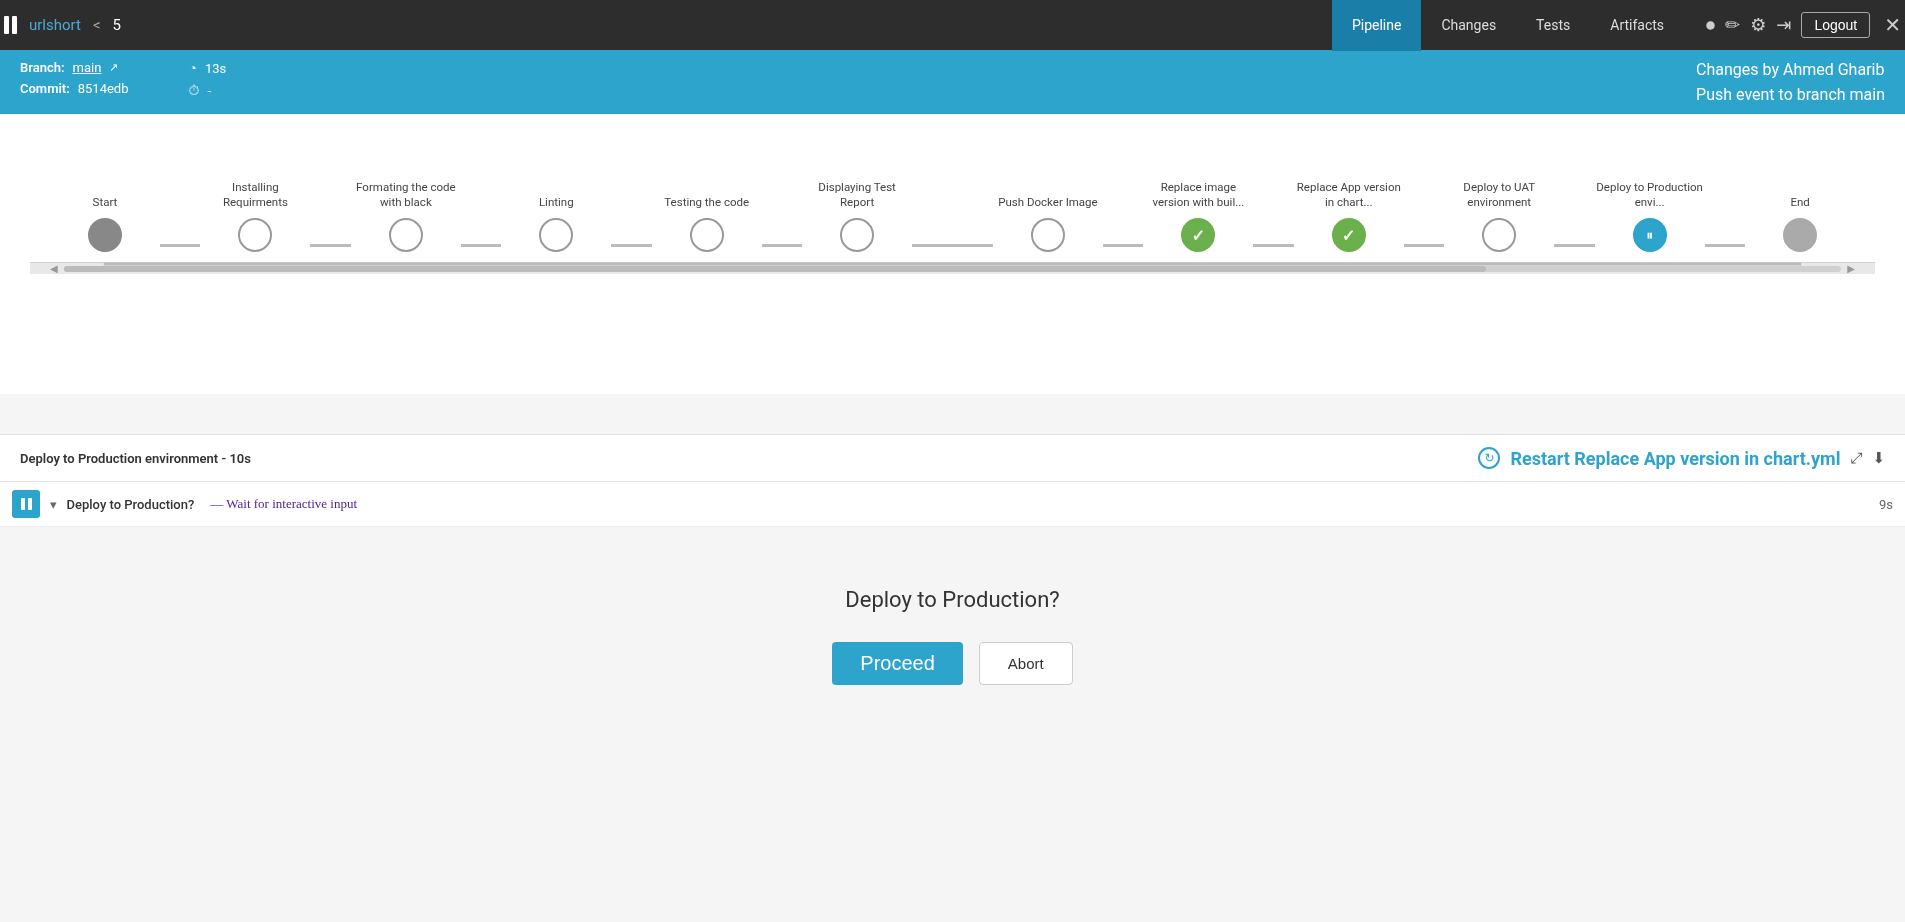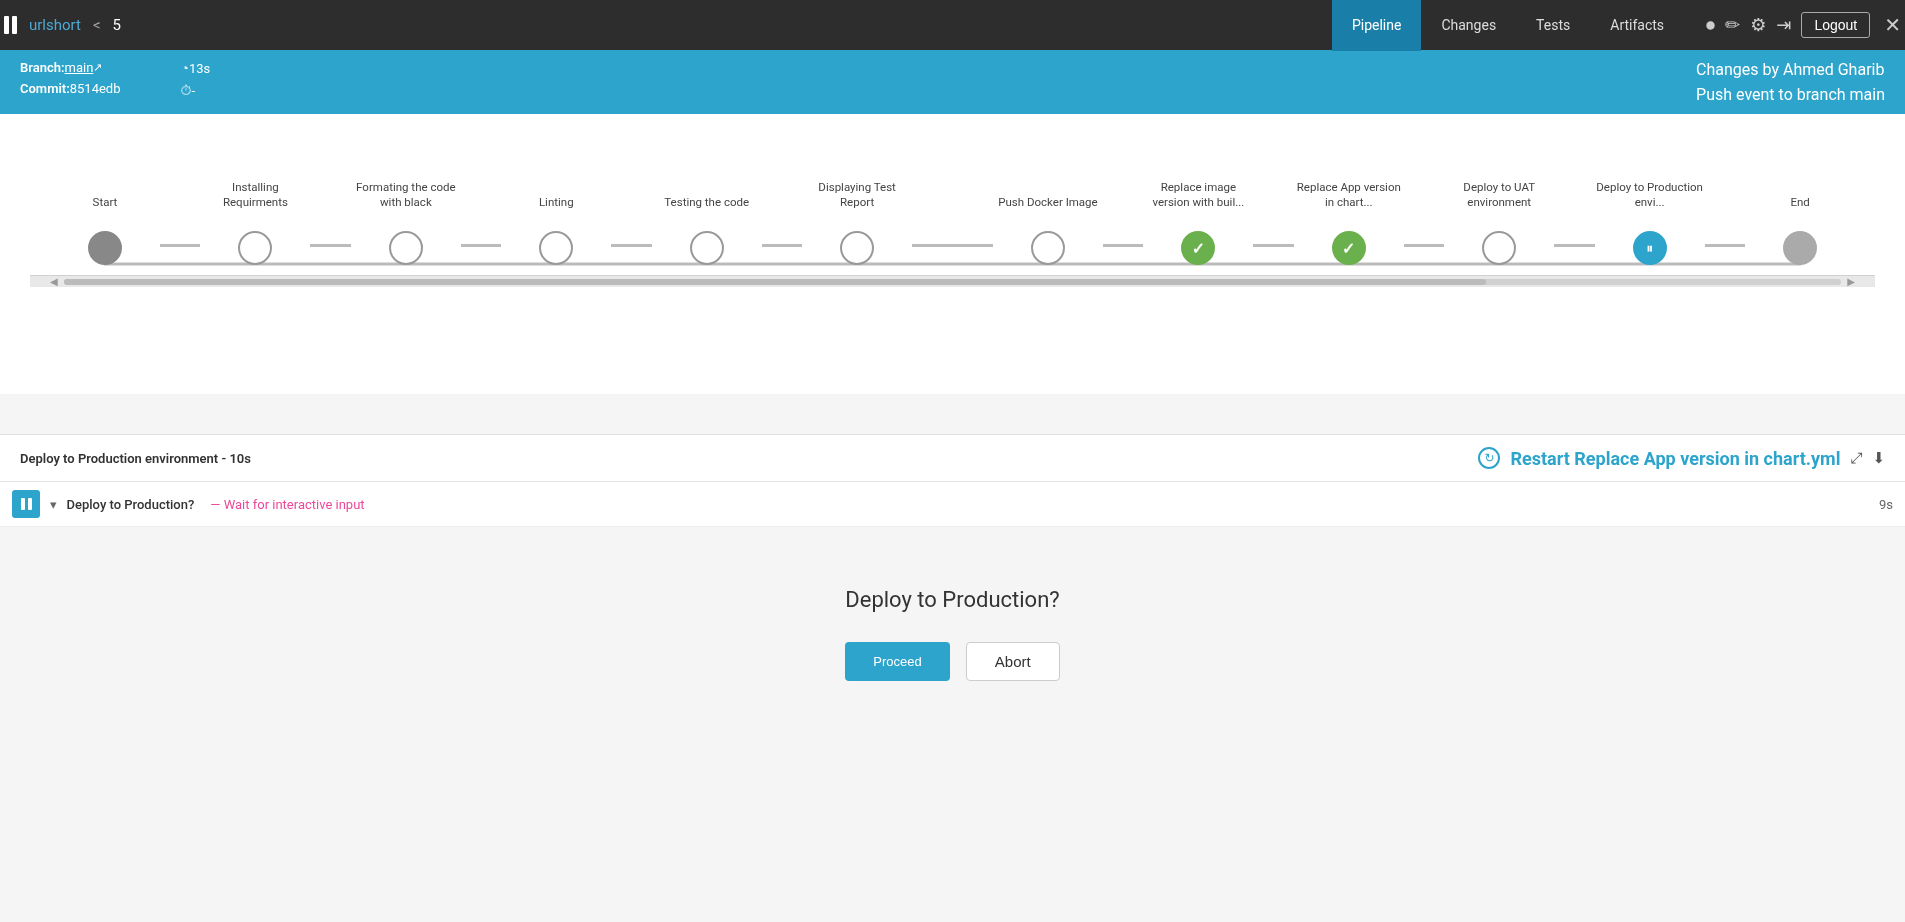--- a/index.html
+++ b/index.html
@@ -49,21 +49,21 @@
     .sub-header {
       background: #2da4cc;
       color: #fff;
       padding: 10px 20px;
       display: flex;
       align-items: flex-start;
       gap: 60px;
       min-height: 60px;
     }
     .sub-header .meta { display: flex; flex-direction: column; gap: 6px; }
-    .sub-header .meta-row { display: flex; align-items: center; font-size: 13px; }
+    .sub-header .meta-row { display: flex; gap: 8px; align-items: center; font-size: 13px; }
     .meta-label { font-weight: 600; }
     .meta-value { font-weight: 400; }
     .branch-link { color: #fff; text-decoration: underline; cursor: pointer; }
     .meta-icon { font-size: 14px; opacity: 0.85; }
     .sub-header .changes-info { display: flex; flex-direction: column; gap: 6px; font-size: 16px; margin-left: auto; }
 
     
     .pipeline-area {
       background: #fff;
       padding: 20px 30px;
@@ -89,21 +89,21 @@
       display: flex;
       flex-direction: column;
       align-items: center;
       position: relative;
       min-width: 110px;
     }
     .stage-label {
       font-size: 11.5px;
       color: #444;
       text-align: center;
-      margin-bottom: 21px;
+      margin-bottom: 8px;
       max-width: 110px;
       line-height: 1.3;
       min-height: 36px;
       display: flex;
       align-items: flex-end;
       justify-content: center;
     }
     .stage-circle {
       width: 34px;
       height: 34px;
@@ -215,21 +215,21 @@
       border: none;
       border-radius: 3px;
       display: flex; align-items: center; justify-content: center;
       cursor: pointer;
       flex-shrink: 0;
     }
     .log-pause-btn .p-bar { width: 4px; height: 12px; background: #fff; border-radius: 1px; }
     .log-pause-btn { gap: 3px; }
     .chevron-icon { color: #666; font-size: 13px; cursor: pointer; }
     .log-stage-name { font-weight: 500; }
-    .log-wait-text { color: #ec4899; margin-left: 6px; }
+    .log-wait-text { color: #4c1d95; margin-left: 6px; font-family: Liberation Serif, serif; }
     .log-time { margin-left: auto; color: #666; font-size: 13px; }
 
     
     .interactive-area {
       background: #f5f5f5;
       padding: 60px 20px;
       display: flex;
       flex-direction: column;
       align-items: center;
       gap: 30px;
@@ -242,21 +242,21 @@
     }
     .interactive-buttons {
       display: flex;
       gap: 16px;
     }
     .proceed-btn {
       background: #2da4cc;
       color: #fff;
       border: none;
       padding: 10px 28px;
-      font-size: 13px;
+      font-size: 20px;
       border-radius: 4px;
       cursor: pointer;
     }
     .abort-btn {
       background: #fff;
       color: #333;
       border: 1px solid #ccc;
       padding: 10px 28px;
       font-size: 15px;
       border-radius: 4px;

